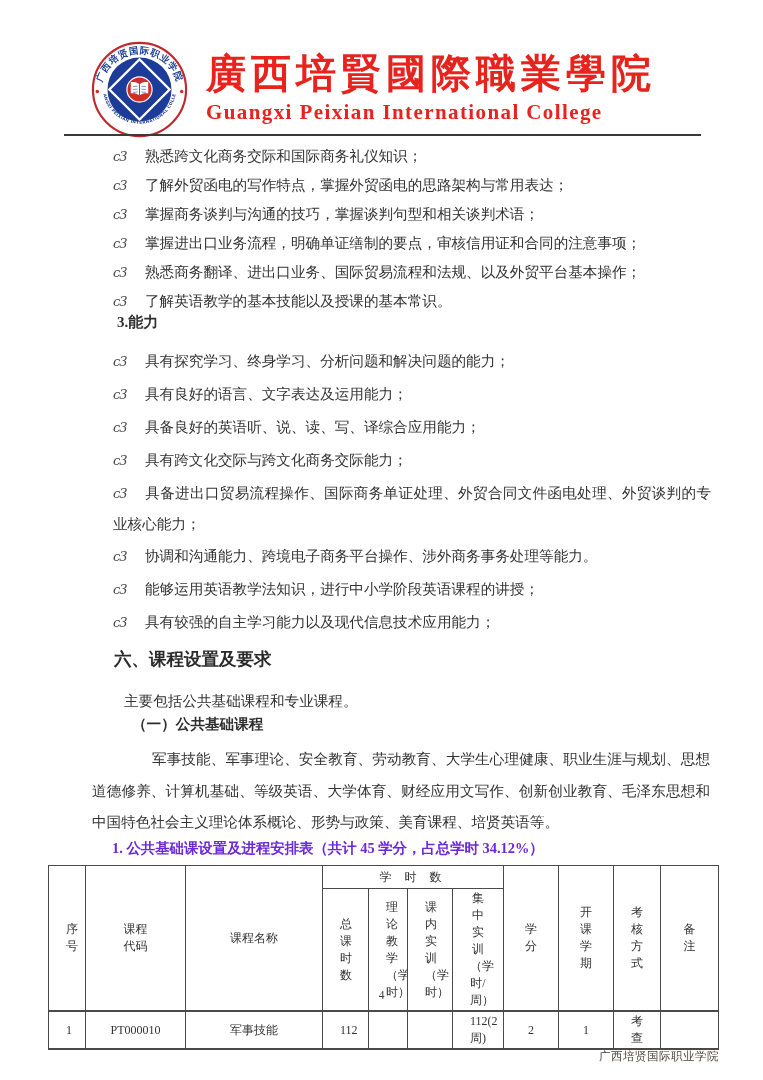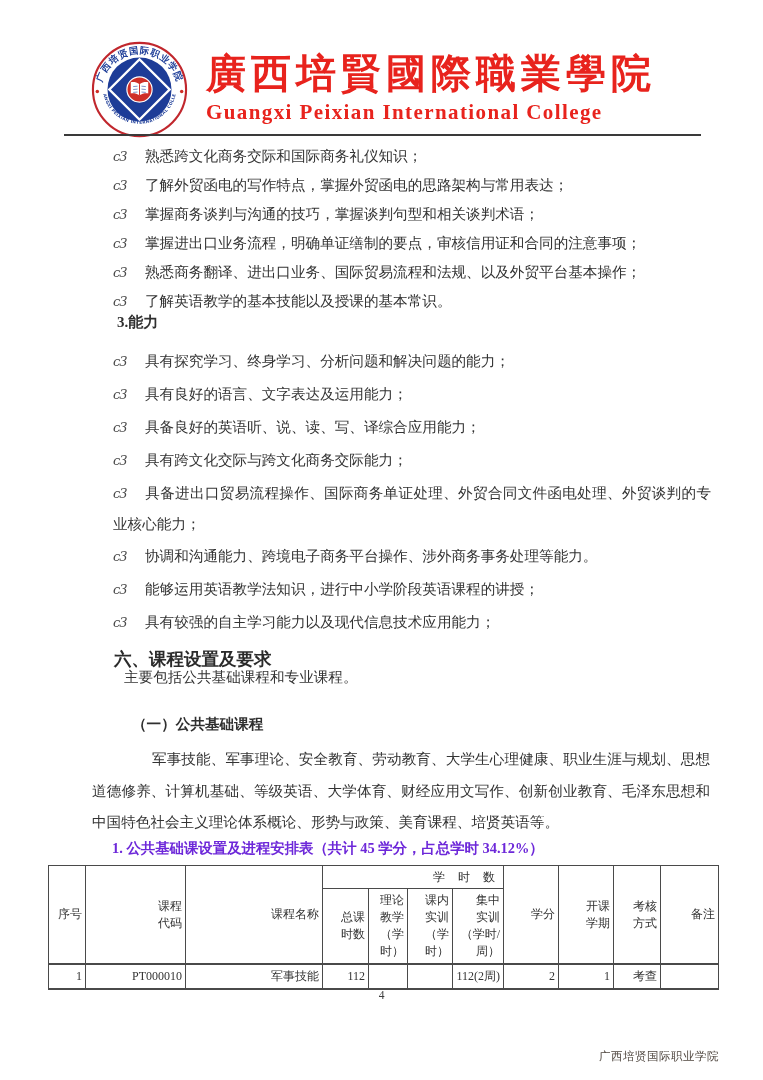--- a/index.html
+++ b/index.html
@@ -27,33 +27,33 @@
   #list-knowledge li { line-height:29px; }
   #list-abilities { top:346px; }
   #list-abilities li { line-height:30px; margin-bottom:2px; }
   .blt {
     display:inline-block; width:32px; font-family:"DejaVu Serif",serif; font-style:italic;
     font-size:13px; color:#4a4a4a; letter-spacing:-1px; text-align:left;
   }
   
   .h-ability  { position:absolute; left:117px; top:313px; font-size:15px;  font-weight:bold; color:#2f2f2f; }
   .h-section  { position:absolute; left:114px; top:647px; font-size:17.5px; font-weight:bold; color:#2a2a2a; }
-  .p-intro    { position:absolute; left:124px; top:668px; font-size:14.6px; }
+  .p-intro    { position:absolute; left:124px; top:692px; font-size:14.6px; }
   .h-sub      { position:absolute; left:132px; top:715px; font-size:14.6px; font-weight:bold; color:#2f2f2f; }
   .p-courses  { position:absolute; left:92px;  top:744px; width:618px; font-size:14.6px;
                 line-height:31.5px; text-indent:60px; text-align:justify; }
   .h-caption  { position:absolute; left:112px; top:839px; font-size:14.4px; font-weight:bold; color:#6d28d9; }
   
   .ctable {
     position:absolute; left:48px; top:865px; width:670px;
     border-collapse:collapse; table-layout:fixed; font-size:12px; color:#333;
   }
   .ctable th, .ctable td {
-    border:1px solid #4a4a4a; font-weight:normal; text-align:right; vertical-align:middle;
-    padding:1px 3px; line-height:17px; white-space:pre-line; overflow:hidden;
+    border:1px solid #4a4a4a; font-weight:normal; text-align:center; vertical-align:middle;
+    padding:1px 17px; line-height:17px; white-space:pre-line; overflow:hidden;
   }
   .ctable tr.gr th { height:20px; }
   .ctable tr.sub th { height:72px;font-family:Liberation Serif, serif; }
   .ctable tr.data td { height:21px; border-top-width:2px; }
   .ctable { border-bottom:2px solid #4a4a4a; }
   .group-h { letter-spacing:5px; }
   
   .pagenum { position:absolute; left:0; top:989px; width:763px; text-align:center;
              font-size:11.5px; color:#3c3c3c; }
   .inst-footer { position:absolute; right:44px; top:1049px; font-size:11.5px;

